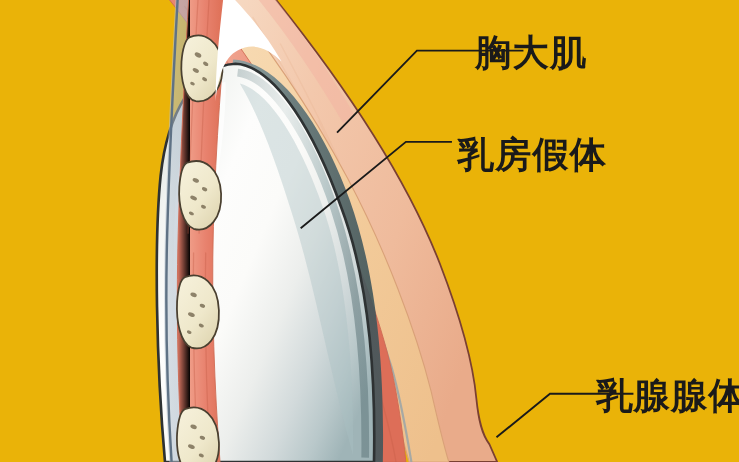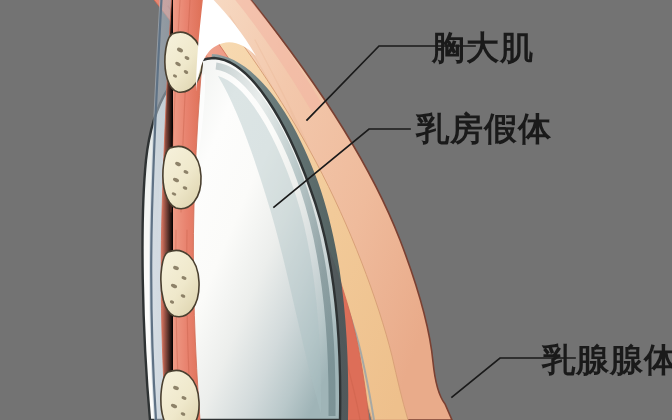--- a/index.html
+++ b/index.html
@@ -10,41 +10,41 @@
   body {
     width: 672px;
     height: 420px;
     overflow: hidden;
     font-family: "Liberation Sans", "DejaVu Sans", sans-serif;
   }
   #figure {
     position: relative;
     width: 672px;
     height: 420px;
-    background: #737373;
+    background: #eab308;
   }
   #illustration {
     position: absolute;
     left: 0;
     top: 0;
     width: 672px;
     height: 420px;
   }
   .label-text {
     position: absolute;
     color: #1a1a1a;
     font-size: 33px;
     font-weight: 700;
     line-height: 1;
     letter-spacing: 1px;
     white-space: nowrap;
     font-family: "Liberation Sans", "DejaVu Sans", sans-serif;
   }
   #label-pectoralis { left: 432px; top: 31px; }
-  #label-implant    { left: 416px; top: 112px; }
+  #label-implant    { left: 416px; top: 124px; }
   #label-gland      { left: 532px; top: 343px; margin-left: 10px; }
 </style>
 </head>
 <body>
 
 <div id="figure">
 
   <svg id="illustration" viewBox="0 0 672 420" xmlns="http://www.w3.org/2000/svg">
     <defs>
       <linearGradient id="gradImplant" x1="0.05" y1="0.15" x2="0.95" y2="0.85">

